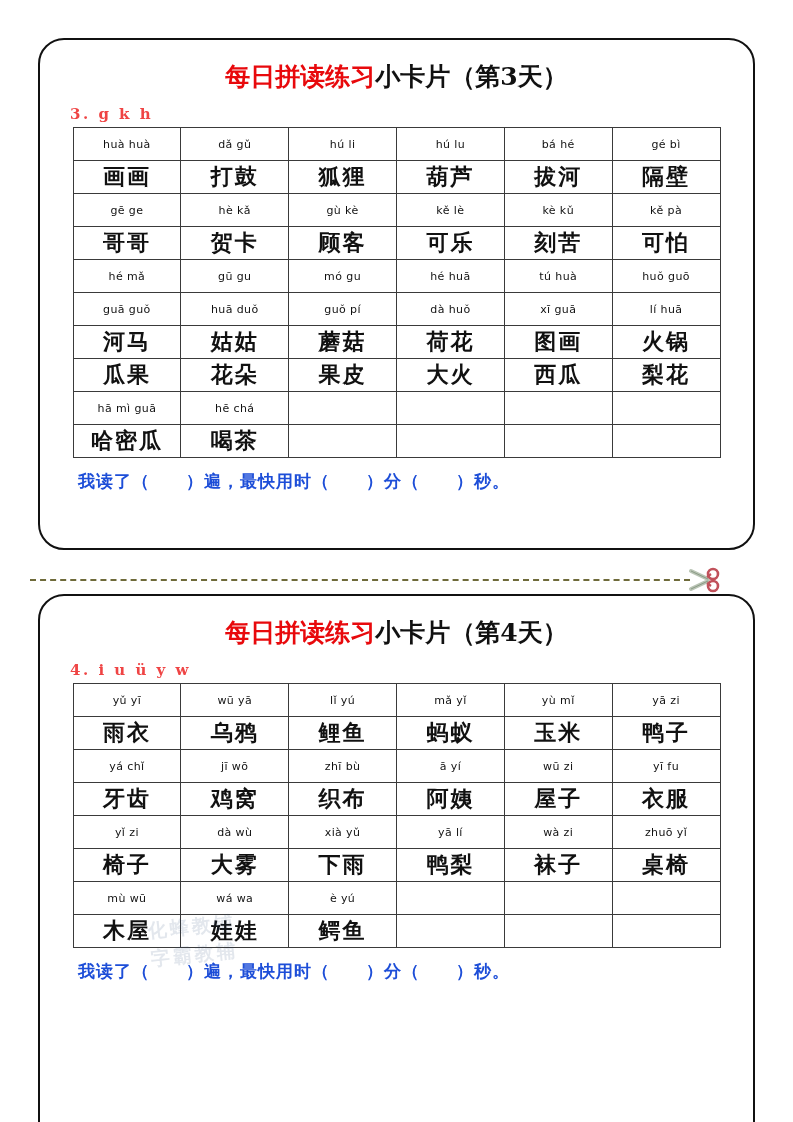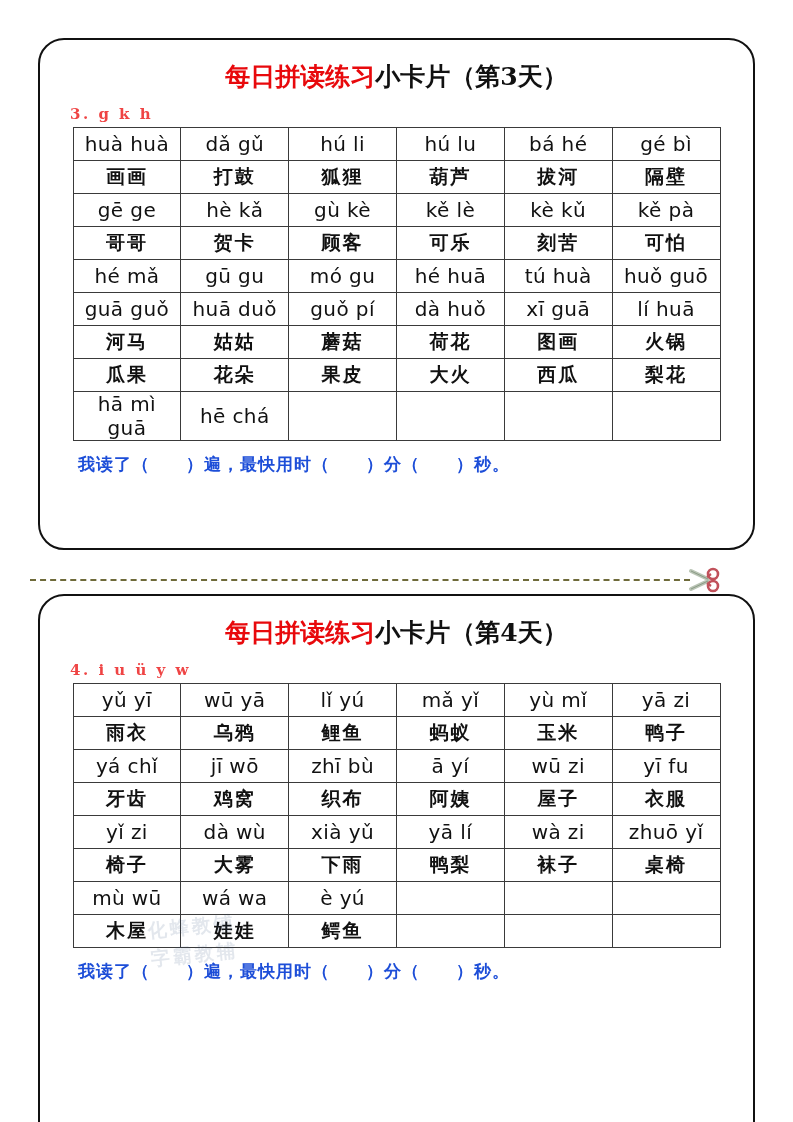--- a/index.html
+++ b/index.html
@@ -66,29 +66,29 @@
   table.word-table td {
     border: 1px solid #3a3a3a;
     height: 32px;
     text-align: center;
     vertical-align: middle;
     padding: 0 2px;
     overflow: hidden;
   }
   td.py {
     font-family: "DejaVu Sans", sans-serif;
-    font-size: 20px;
+    font-size: 11px;
     letter-spacing: 0.4px;
     color: #111;
     height: 34px;
     margin-top: 40px;
   }
   td.hz {
     font-family: "DejaVu Serif", "Liberation Serif", serif;
-    font-size: 19px;
+    font-size: 22px;
     font-weight: 600;
     letter-spacing: 2px;
     color: #111;
     height: 36px;
   }
   td.hz span { letter-spacing: 2px; }
 
   .footer-line {
     font-family: "DejaVu Serif", "Liberation Serif", serif;
     font-size: 17px;
@@ -216,20 +216,28 @@
             <td class="hz"><span>西瓜</span></td>
             <td class="hz"><span>梨花</span></td>
           </tr>
           <tr>
             <td class="py">hā mì guā</td>
             <td class="py">hē chá</td>
             <td class="py"></td>
             <td class="py"></td>
             <td class="py"></td>
             <td class="py"></td>
+          </tr>
+          <tr>
+            <td class="hz"><span>哈密瓜</span></td>
+            <td class="hz"><span>喝茶</span></td>
+            <td class="hz"><span></span></td>
+            <td class="hz"><span></span></td>
+            <td class="hz"><span></span></td>
+            <td class="hz"><span></span></td>
           </tr>
         </tbody>
     </table>
     <div class="footer-line">我读了（　　）遍，最快用时（　　）分（　　）秒。</div>
   </div>
 
   <div class="cut-line">
     <div class="cut-dash"></div>
     <svg class="scissors" viewBox="0 0 34 32">
       <path d="M3 7 L20 15 M3 25 L20 17" stroke="#b9c4b4" stroke-width="4" fill="none" stroke-linecap="round"></path>

